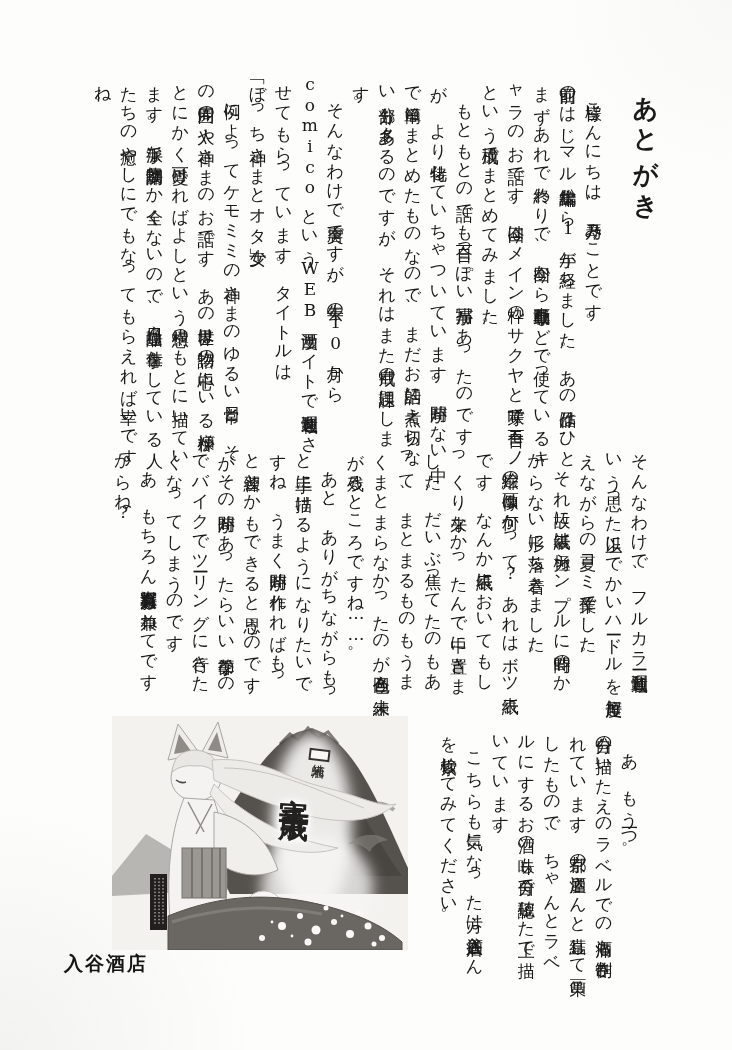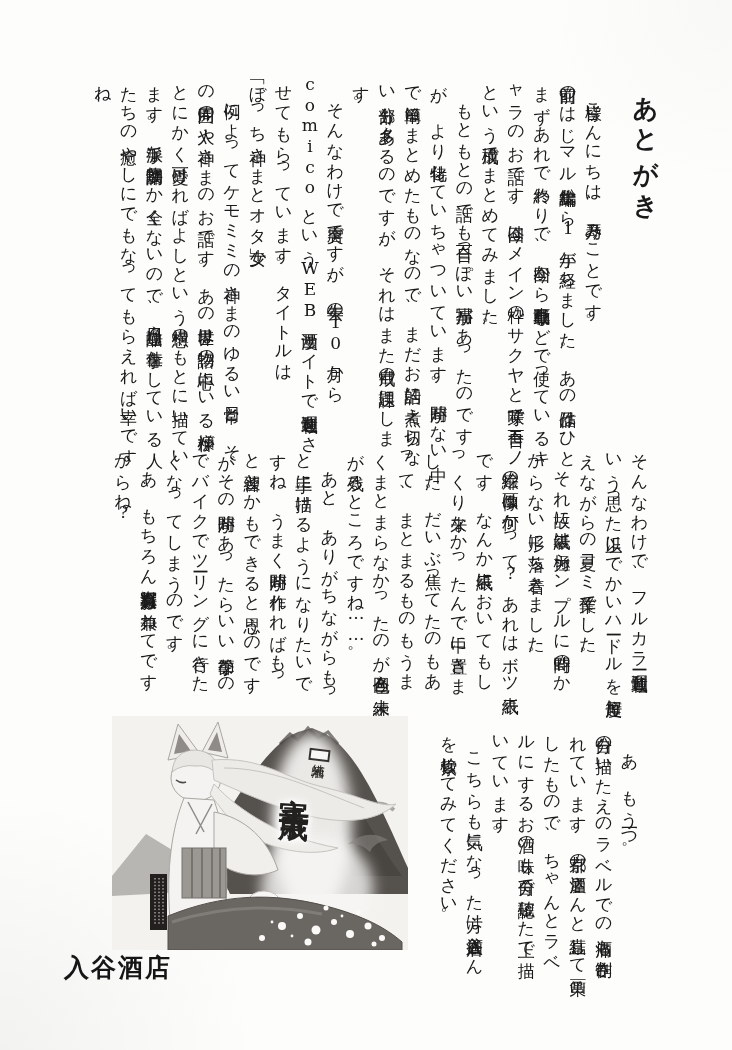--- a/index.html
+++ b/index.html
@@ -44,21 +44,21 @@
     letter-spacing:0.14em; line-height:1;
     text-shadow:0 0 5px #fff, 0 0 9px #fff, 0 0 14px #fff;
   }
   
   .footer {
     position:absolute; left:64px; top:951px;
     display:flex; align-items:baseline; gap:26px;
   }
   .shop-name {
     font-family:"DejaVu Sans","Liberation Sans",sans-serif;
-    font-size:25px; font-weight:600; letter-spacing:2px; color:#151515;
+    font-size:19px; font-weight:600; letter-spacing:2px; color:#151515;
   }
   .shop-url {
     font-family:"DejaVu Sans Mono","Liberation Mono",monospace;
     font-size:18px; letter-spacing:0.5px; color:#151515;
   }
   .pagenum {
     position:absolute; left:739px; top:984px;
     font-family:"DejaVu Sans","Liberation Sans",sans-serif;
     font-size:18px; color:#222;margin-left:46px;
   }

